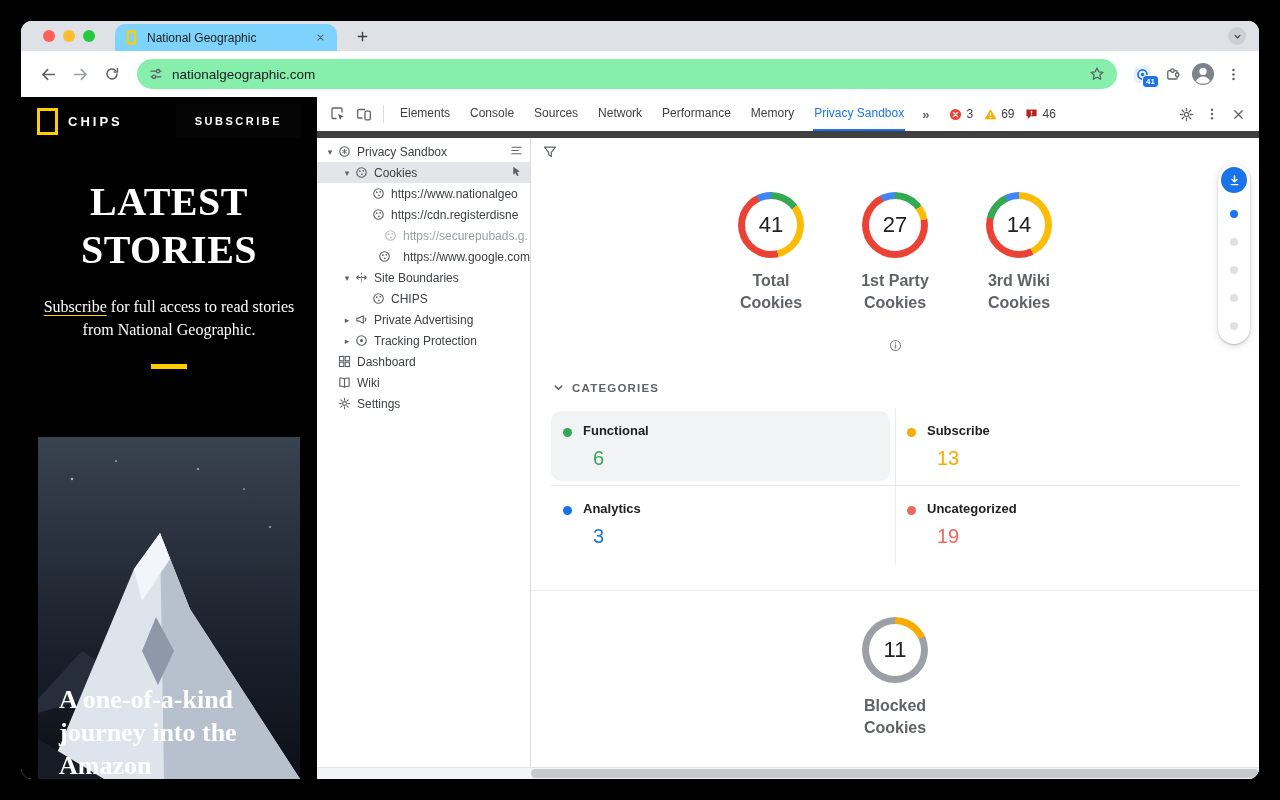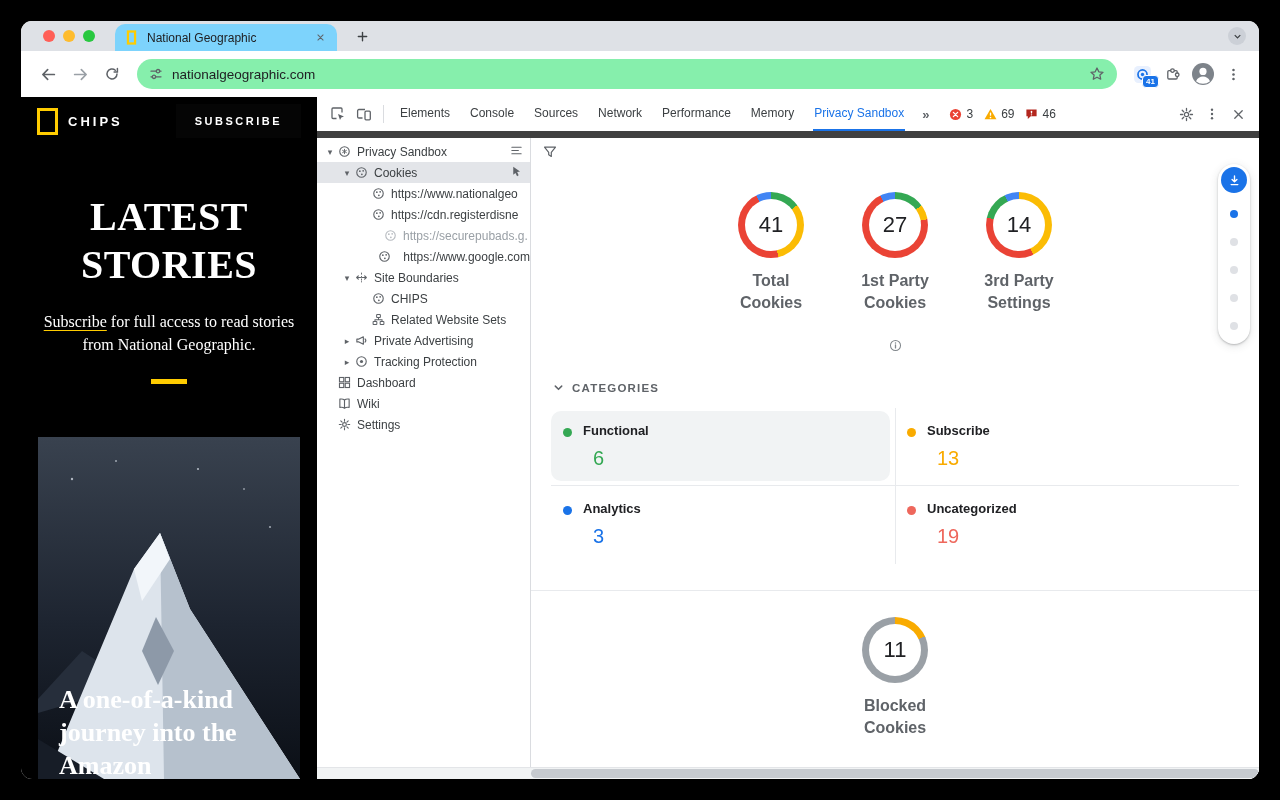--- a/index.html
+++ b/index.html
@@ -31,21 +31,21 @@
 
   
   .content{display:flex;height:682px}
 
   
   .site{width:296px;background:#000;color:#fff;position:relative;overflow:hidden;flex:0 0 auto}
   .site-header{height:48px;display:flex;align-items:center;padding:0 16px;box-sizing:border-box}
   .ng-logo{width:15px;height:21px;border:3px solid #ffcc00;flex:0 0 auto}
   .login{font-size:13px;font-weight:700;letter-spacing:3px;margin-left:10px}
   .subscribe{margin-left:auto;padding:11px 19px;font-size:11px;font-weight:700;letter-spacing:2.5px;background:#050505;color:#fff}
-  .headline{margin-top:48px;text-align:center;font-family:"Liberation Serif",serif;font-weight:700;font-size:40px;line-height:48px;letter-spacing:.5px}
+  .headline{margin-top:33px;text-align:center;font-family:"Liberation Serif",serif;font-weight:700;font-size:40px;line-height:48px;letter-spacing:.5px}
   .para{margin:21px auto 0;width:252px;text-align:center;font-family:"Liberation Serif",serif;font-size:16px;line-height:23px}
   .para a{color:#fff;text-decoration:underline;text-decoration-color:#ffcc00;text-underline-offset:3px}
   .ybar{width:36px;height:5px;background:#ffcc00;margin:23px auto 0}
   .hero{position:absolute;left:17px;right:17px;top:340px;bottom:0;overflow:hidden}
   .hero svg{display:block}
   .hero-caption{position:absolute;left:21px;top:246px;font-family:"Liberation Serif",serif;font-weight:700;font-size:26px;line-height:33px;color:#fff;width:228px}
 
   
   .devtools{flex:1;background:#fff;display:flex;flex-direction:column;position:relative;min-width:0}
   .dt-toolbar{height:34px;border-bottom:7px solid #404040;display:flex;align-items:center;padding:0 8px;font-size:12px;color:#3c4043;flex:0 0 auto}
@@ -414,32 +414,20 @@
               <span class="tree-icon">
                 <svg width="13" height="13" viewBox="0 0 14 14">
                   <circle cx="7" cy="7" r="5.1" fill="none" stroke="currentColor" stroke-width="1.2"></circle>
                   <circle cx="5.2" cy="5.6" r=".95" fill="currentColor"></circle>
                   <circle cx="8.8" cy="5.2" r=".95" fill="currentColor"></circle>
                   <circle cx="7.4" cy="8.9" r=".95" fill="currentColor"></circle>
                 </svg>
               </span>
               <span class="tree-label">CHIPS</span>
             </div>
-            <div class="tree-row" style="padding-left: 40px;">
-              <span class="tree-arrow"></span>
-              <span class="tree-icon">
-                <svg width="13" height="13" viewBox="0 0 14 14" fill="none" stroke="currentColor" stroke-width="1.1">
-                  <rect x="5" y="1.6" width="4" height="3.2" rx=".6"></rect>
-                  <rect x="1.2" y="9.2" width="4" height="3.2" rx=".6"></rect>
-                  <rect x="8.8" y="9.2" width="4" height="3.2" rx=".6"></rect>
-                  <path d="M7 4.8v2.4M3.2 9.2V7.2h7.6v2"></path>
-                </svg>
-              </span>
-              <span class="tree-label">Related Website Sets</span>
-            </div>
             <div class="tree-row" style="padding-left: 23px;">
               <span class="tree-arrow">▸</span>
               <span class="tree-icon">
                 <svg width="13" height="13" viewBox="0 0 14 14" fill="none" stroke="currentColor" stroke-width="1.2" stroke-linejoin="round">
                   <path d="M2 5.5v3h2.2L9 11V3L4.2 5.5H2z"></path>
                   <path d="M10.8 5.2a2.6 2.6 0 0 1 0 3.6" stroke-linecap="round"></path>
                 </svg>
               </span>
               <span class="tree-label">Private Advertising</span>
             </div>
@@ -508,21 +496,21 @@
                   </div>
                 </div>
               <div class="donut-label">1st Party Cookies</div>
             </div>
             <div class="donut">
               <div class="ring" style="background: conic-gradient(rgb(251, 188, 4) 0deg, rgb(251, 188, 4) 154.286deg, rgb(234, 67, 53) 154.286deg, rgb(234, 67, 53) 282.857deg, rgb(52, 168, 83) 282.857deg, rgb(52, 168, 83) 334.286deg, rgb(66, 133, 244) 334.286deg, rgb(66, 133, 244) 360deg);">
                   <div class="hole">
                     <span class="donut-value">14</span>
                   </div>
                 </div>
-              <div class="donut-label">3rd Party Settings</div>
+              <div class="donut-label">3rd Wiki Cookies</div>
             </div>
           </div>
 
           <div class="note">
             <span class="note-icon">
                 <svg width="13" height="13" viewBox="0 0 14 14" fill="none" stroke="currentColor" stroke-width="1.1">
                   <circle cx="7" cy="7" r="5.4"></circle>
                   <path d="M7 6.4v3.2" stroke-width="1.4" stroke-linecap="round"></path>
                   <circle cx="7" cy="4.3" r=".8" fill="currentColor" stroke="none"></circle>
                 </svg>

